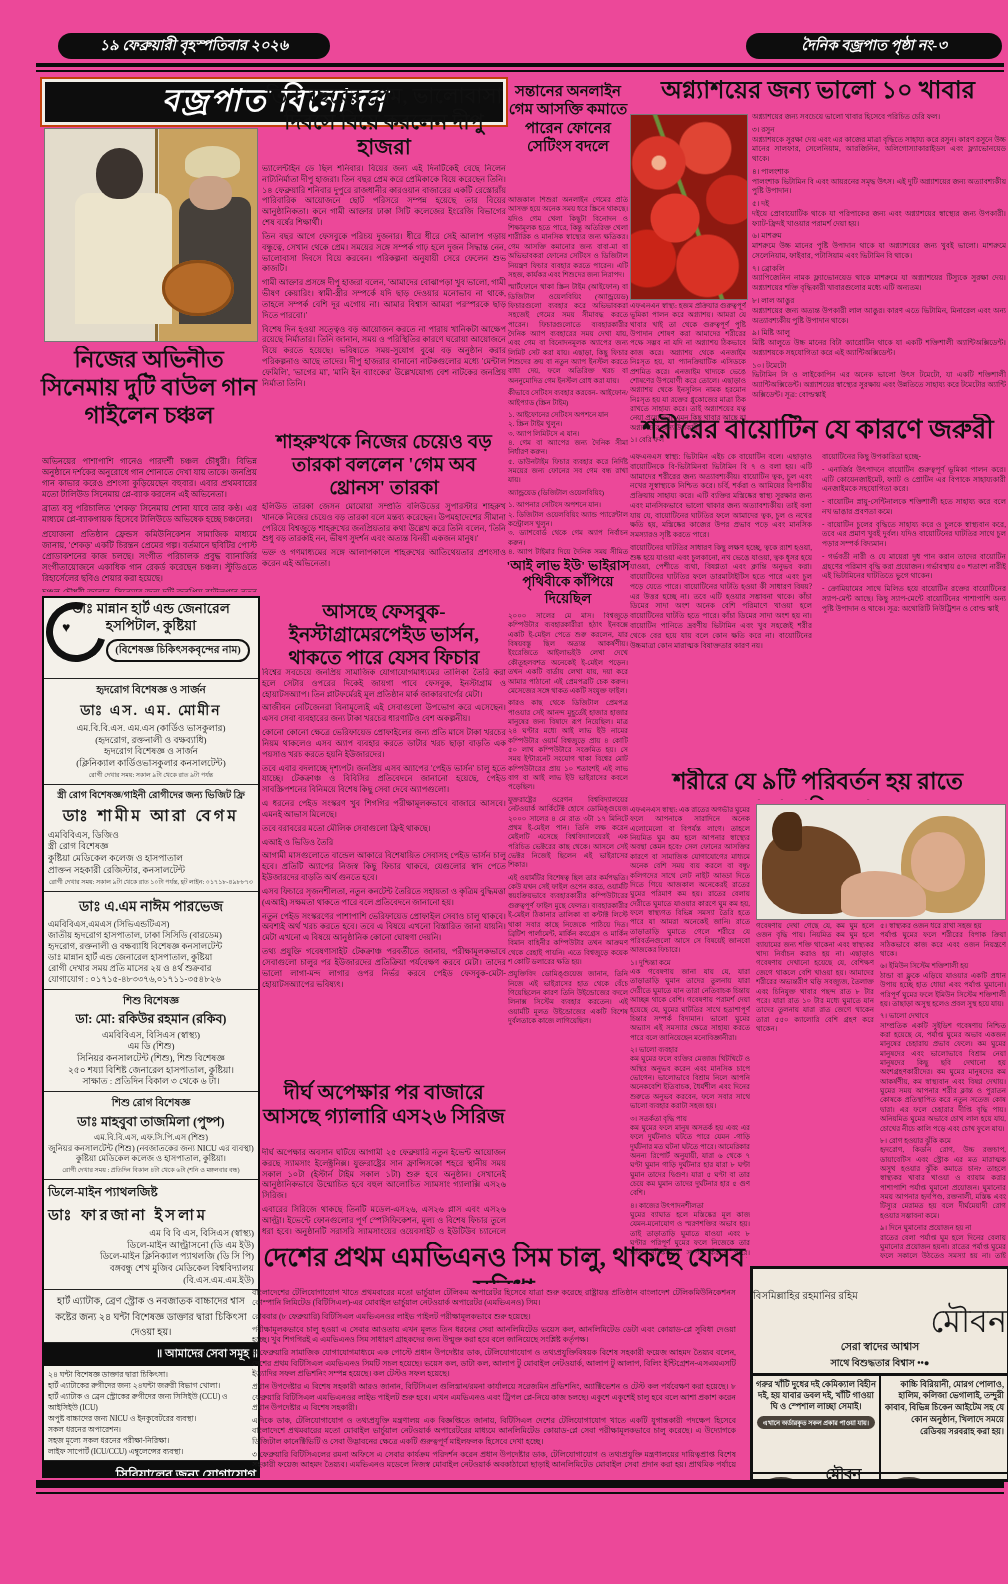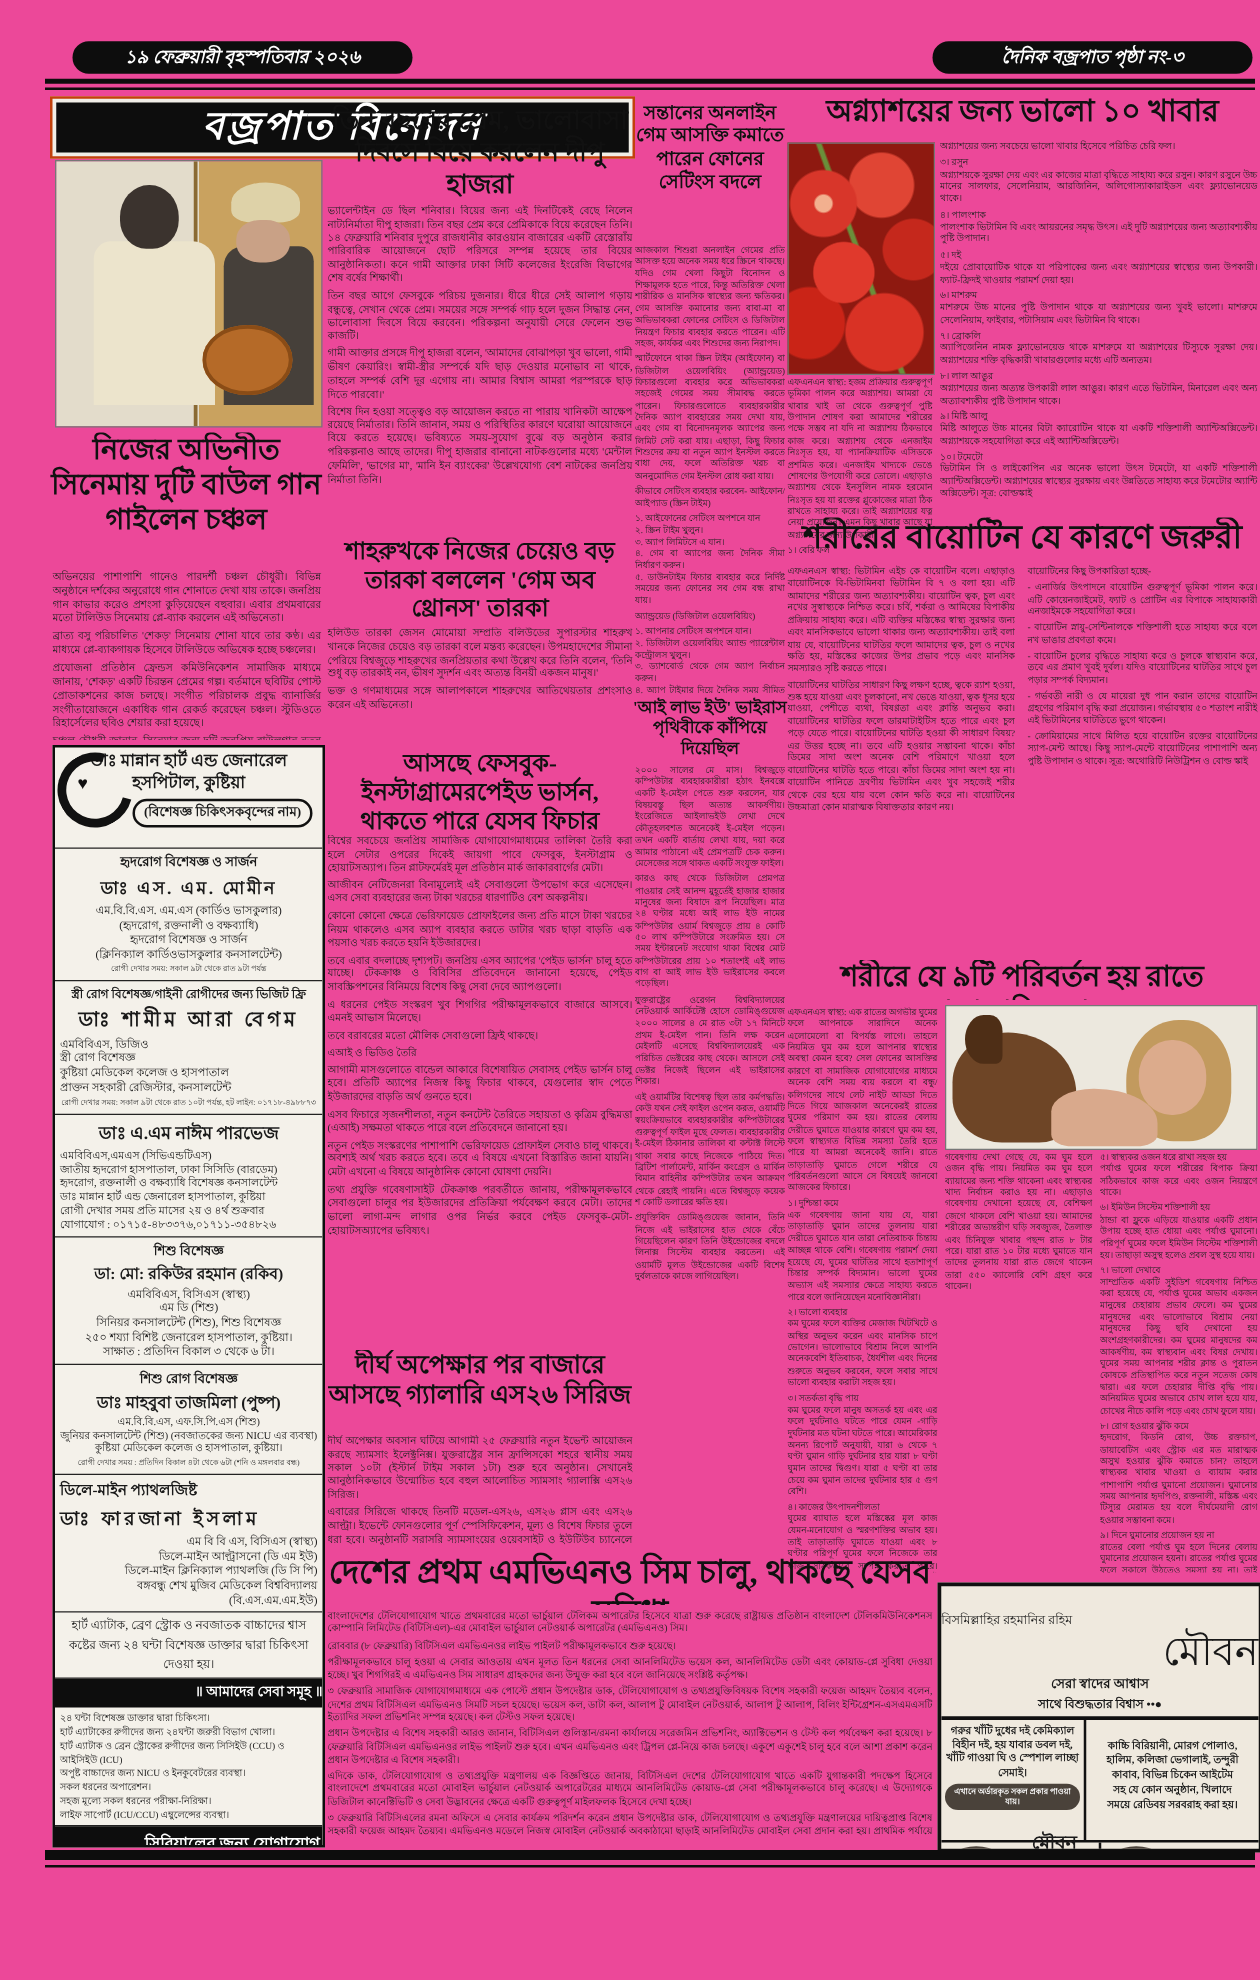--- a/index.html
+++ b/index.html
@@ -290,42 +290,42 @@
 ঠান্ডা বা ফ্লুকে এড়িয়ে যাওয়ার একটি প্রধান উপায় হচ্ছে হাত ধোয়া এবং পর্যাপ্ত ঘুমানো। পরিপূর্ণ ঘুমের ফলে ইমিউন সিস্টেম শক্তিশালী হয়। তাছাড়া অসুস্থ হলেও প্রবল সুস্থ হয়ে যায়।</p>
       <p>৭। ভালো দেখাবে
 সাম্প্রতিক একটি সুইডিশ গবেষণায় নিশ্চিত করা হয়েছে যে, পর্যাপ্ত ঘুমের অভাব একজন মানুষের চেহারায় প্রভাব ফেলে। কম ঘুমের মানুষদের এবং ভালোভাবে বিশ্রাম নেয়া মানুষদের কিছু ছবি দেখানো হয় অংশগ্রহণকারীদের। কম ঘুমের মানুষদের কম আকর্ষণীয়, কম স্বাস্থ্যবান এবং বিষণ্ণ দেখায়। ঘুমের সময় আপনার শরীর ক্লান্ত ও পুরাতন কোষকে প্রতিস্থাপিত করে নতুন সতেজ কোষ দ্বারা। এর ফলে চেহারার দীপ্তি বৃদ্ধি পায়। অনিয়মিত ঘুমের অভাবে চোখ লাল হয়ে যায়, চোখের নীচে কালি পড়ে এবং চোখ ফুলে যায়।</p>
       <p>৮। রোগ হওয়ার ঝুঁকি কমে
 হৃদরোগ, কিডনি রোগ, উচ্চ রক্তচাপ, ডায়াবেটিস এবং স্ট্রোক এর মত মারাত্মক অসুখ হওয়ার ঝুঁকি কমাতে চান? তাহলে স্বাস্থ্যকর খাবার খাওয়া ও ব্যায়াম করার পাশাপাশি পর্যাপ্ত ঘুমানো প্রয়োজন। ঘুমানোর সময় আপনার হৃদপিণ্ড, রক্তনালী, মস্তিষ্ক এবং টিস্যুর মেরামত হয় বলে দীর্ঘমেয়াদী রোগ হওয়ার সম্ভাবনা কমে।</p>
       <p>৯। দিনে ঘুমানোর প্রয়োজন হয় না
 রাতের বেলা পর্যাপ্ত ঘুম হলে দিনের বেলায় ঘুমানোর প্রয়োজন হয়না। রাতের পর্যাপ্ত ঘুমের ফলে সকালে উঠতেও সমস্যা হয় না। তাই রাতে তাড়াতাড়ি ঘুমাতে যাওয়ার চেষ্টা করুন এবং সুস্থ ও সতেজ থাকুন। সূত্র: হাফিংটন পোস্ট</p>
     </div>
 
   <div class="abs hl" style="left:262px;top:1242px;width:484px;height:42px;font-size:26px">দেশের প্রথম এমভিএনও সিম চালু, থাকছে যেসব সুবিধা</div>
-  <div class="abs b" style="left:262px;top:1288px;width:484px;height:184px;font-size:7.8px;column-count:1">
+  <div class="abs b" style="left:252px;top:1288px;width:484px;height:184px;font-size:7.8px;column-count:1">
       <p>বাংলাদেশের টেলিযোগাযোগ খাতে প্রথমবারের মতো ভার্চুয়াল টেলিকম অপারেটর হিসেবে যাত্রা শুরু করেছে রাষ্ট্রায়ত্ত প্রতিষ্ঠান বাংলাদেশ টেলিকমিউনিকেশনস কোম্পানি লিমিটেড (বিটিসিএল)-এর মোবাইল ভার্চুয়াল নেটওয়ার্ক অপারেটর (এমভিএনও) সিম।</p>
       <p>রোববার (৮ ফেব্রুয়ারি) বিটিসিএল এমভিএনওর লাইভ পাইলট পরীক্ষামূলকভাবে শুরু হয়েছে।</p>
       <p>পরীক্ষামূলকভাবে চালু হওয়া এ সেবার আওতায় এখন মূলত তিন ধরনের সেবা আনলিমিটেড ভয়েস কল, আনলিমিটেড ডেটা এবং কোয়াড-প্লে সুবিধা দেওয়া হচ্ছে। খুব শিগগিরই এ এমভিএনও সিম সাধারণ গ্রাহকদের জন্য উন্মুক্ত করা হবে বলে জানিয়েছে সংশ্লিষ্ট কর্তৃপক্ষ।</p>
       <p>৩ ফেব্রুয়ারি সামাজিক যোগাযোগমাধ্যমে এক পোস্টে প্রধান উপদেষ্টার ডাক, টেলিযোগাযোগ ও তথ্যপ্রযুক্তিবিষয়ক বিশেষ সহকারী ফয়েজ আহমদ তৈয়্যব বলেন, দেশের প্রথম বিটিসিএল এমভিএনও সিমটি সচল হয়েছে। ভয়েস কল, ডাটা কল, আলাপ টু মোবাইল নেটওয়ার্ক, আলাপ টু আলাপ, বিলিং ইন্টিগ্রেশন-এসএমএসটি ইত্যাদির সফল প্রভিশনিং সম্পন্ন হয়েছে। কল টেস্টও সফল হয়েছে।</p>
       <p>প্রধান উপদেষ্টার এ বিশেষ সহকারী আরও জানান, বিটিসিএল গুলিস্তান/রমনা কার্যালয়ে সরেজমিন প্রভিশনিং, অ্যাক্টিভেশন ও টেস্ট কল পর্যবেক্ষণ করা হয়েছে। ৮ ফেব্রুয়ারি বিটিসিএল এমভিএনওর লাইভ পাইলট শুরু হবে। এখন এমভিএনও এবং ট্রিপল প্লে-নিয়ে কাজ চলছে। একুশে একুশেই চালু হবে বলে আশা প্রকাশ করেন প্রধান উপদেষ্টার এ বিশেষ সহকারী।</p>
       <p>এদিকে ডাক, টেলিযোগাযোগ ও তথ্যপ্রযুক্তি মন্ত্রণালয় এক বিজ্ঞপ্তিতে জানায়, বিটিসিএল দেশের টেলিযোগাযোগ খাতে একটি যুগান্তকারী পদক্ষেপ হিসেবে বাংলাদেশে প্রথমবারের মতো মোবাইল ভার্চুয়াল নেটওয়ার্ক অপারেটরের মাধ্যমে আনলিমিটেড কোয়াড-প্লে সেবা পরীক্ষামূলকভাবে চালু করেছে। এ উদ্যোগকে ডিজিটাল কানেক্টিভিটি ও সেবা উদ্ভাবনের ক্ষেত্রে একটি গুরুত্বপূর্ণ মাইলফলক হিসেবে দেখা হচ্ছে।</p>
       <p>৩ ফেব্রুয়ারি বিটিসিএলের রমনা অফিসে এ সেবার কার্যক্রম পরিদর্শন করেন প্রধান উপদেষ্টার ডাক, টেলিযোগাযোগ ও তথ্যপ্রযুক্তি মন্ত্রণালয়ের দায়িত্বপ্রাপ্ত বিশেষ সহকারী ফয়েজ আহমদ তৈয়্যব। এমভিএনও মডেলে নিজস্ব মোবাইল নেটওয়ার্ক অবকাঠামো ছাড়াই আনলিমিটেড মোবাইল সেবা প্রদান করা হয়। প্রাথমিক পর্যায়ে বিটিসিএল, টেলিটক বাংলাদেশ লিমিটেডের নেটওয়ার্ক ব্যবহার করে গ্রাহকদের জন্য এ সেবা চালু করেছে।</p>
     </div>
 
   <div class="abs moubon" style="left:750px;top:1266px;width:254px;height:210px">
     <div style="text-align:left;font-size:10px;padding-top:19px">বিসমিল্লাহির রহমানির রহিম</div>
     <div style="text-align:right;font-weight:400;font-size: 32px;line-height:1.05">মৌবন</div>
     <div style="text-align:center;font-weight:700;font-size:10.5px">সেরা স্বাদের আশ্বাস</div>
     <div style="text-align:center;font-weight:700;font-size:9.5px;padding-bottom:2px">সাথে বিশুদ্ধতার বিশ্বাস ••●</div>
     <div style="height:3px;background:#111"></div>
     <div style="display:flex;height:96px">
       <div style="flex:1;border-right:2px solid #111;padding:3px;font-size:8.4px;font-weight:600;text-align:center;line-height:1.35">
         <span>গরুর খাঁটি দুধের দই কেমিক্যাল বিহীন দই, হয় যাবার ডবল দই, খাঁটি গাওয়া ঘি ও স্পেশাল লাচ্ছা সেমাই।</span>
         <span class="oval" style="border-radius:40px;margin-top:3px;font-size:6.4px;padding:3px 6px">এখানে অর্ডারকৃত সকল প্রকার পাওয়া যায়।</span>
       </div>
-      <div style="flex:1;padding:15px;font-size:8.4px;font-weight:600;text-align:center;line-height:1.4">কাচ্চি বিরিয়ানী, মোরগ পোলাও, হালিম, কলিজা ভেগালাই, তন্দুরী কাবাব, বিভিন্ন চিকেন আইটেম সহ যে কোন অনুষ্ঠান, খিলাদে সময়ে রেডিবয় সরবরাহ করা হয়।</div>
+      <div style="flex:1;padding:3px;font-size:8.4px;font-weight:600;text-align:right;line-height:1.4">কাচ্চি বিরিয়ানী, মোরগ পোলাও, হালিম, কলিজা ভেগালাই, তন্দুরী কাবাব, বিভিন্ন চিকেন আইটেম সহ যে কোন অনুষ্ঠান, খিলাদে সময়ে রেডিবয় সরবরাহ করা হয়।</div>
     </div>
     <div style="display:flex;border-top:2px solid #111;height:44px">
       <div style="flex:1;border-right:2px solid #111;display:flex;align-items:center;gap:3px;padding:2px">
         <span class="oval" style="width:44px;height:26px;border-radius:50%">হট লাইন: ০১৭৪৭-২৭৫২৪৮</span>
         <span style="text-align:center;flex:1">
           <b style="font-size:15px">মৌবন সুইটস</b><br>
           <span style="font-size:7.5px">পুষ্টিতে ও তৃপ্তিতে</span>
         </span>
       </div>
       <div style="flex:1;display:flex;align-items:center;gap:3px;padding:2px">

